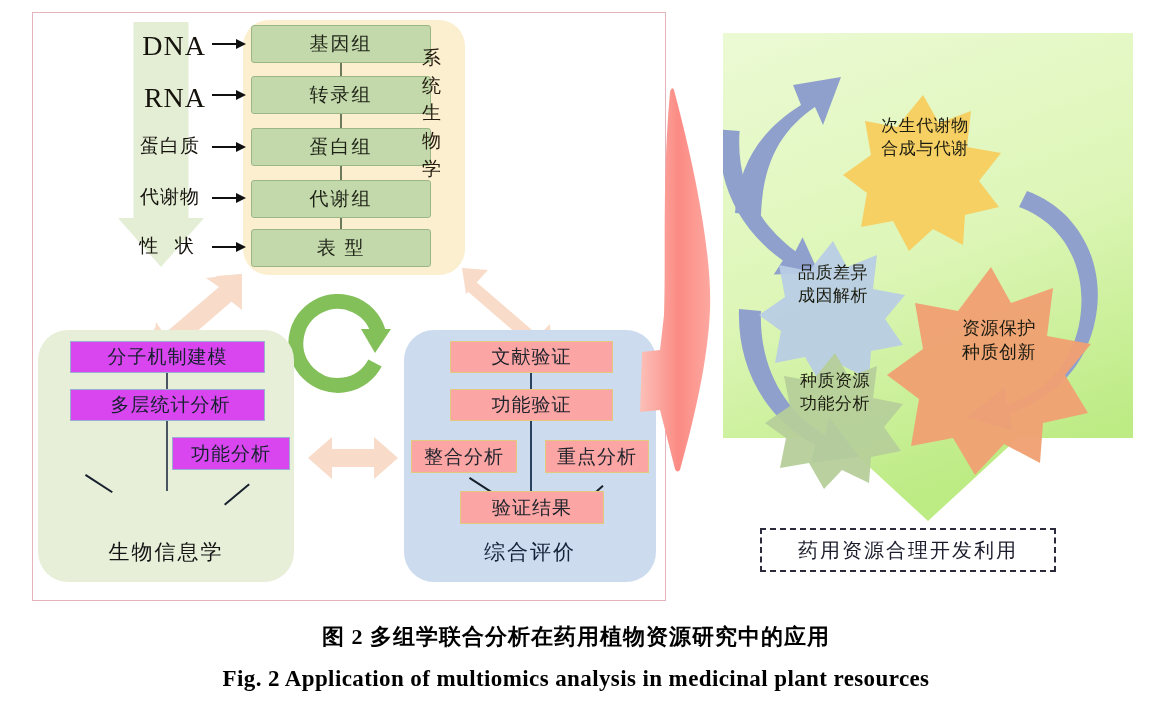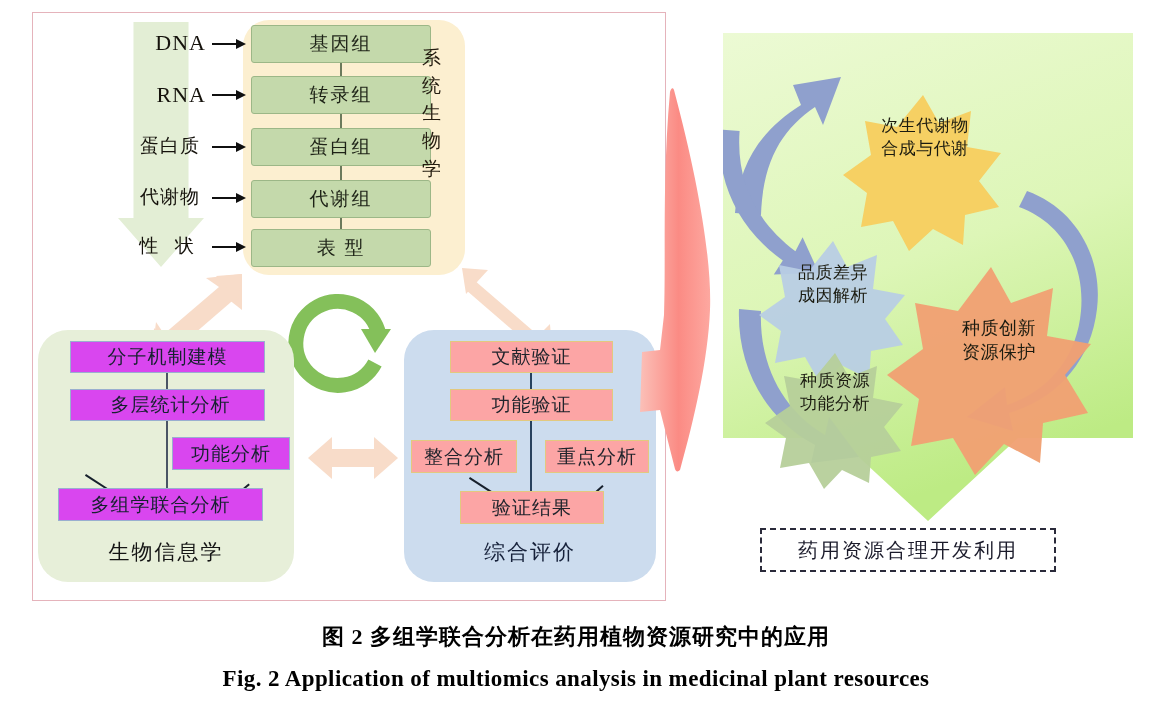--- a/index.html
+++ b/index.html
@@ -27,21 +27,21 @@
   
   .omics{position:absolute;left:251px;width:180px;height:38px;
          background:#c4d9ab;border:1px solid #9cb787;border-radius:3px;
          display:flex;align-items:center;justify-content:center;
          font-size:19px;color:#1d2216;letter-spacing:2px;box-sizing:border-box;}
   .o1{top:25px;} .o2{top:76px;} .o3{top:128px;} .o4{top:180px;} .o5{top:229px;}
   .omics-conn{position:absolute;left:340px;width:2px;height:14px;background:#6c7a5c;}
   .c1{top:63px;} .c2{top:114px;} .c3{top:166px;} .c4{top:218px;}
 
   
-  .mol{position:absolute;width:96px;text-align:right;font-size:22px;color:#15120c;
+  .mol{position:absolute;width:96px;text-align:right;font-size:28px;color:#15120c;
        letter-spacing:1px;white-space:nowrap;}
   .m1{left:110px;top:30px;} .m2{left:110px;top:82px;}
   .m3{left:104px;top:133px;font-size:19px;}
   .m4{left:104px;top:184px;font-size:19px;}
   .m5{left:104px;top:233px;font-size:19px;letter-spacing:6px;}
   .ar{position:absolute;width:36px;height:12px;}
   .ar i{position:absolute;left:0;top:5px;width:26px;height:1.8px;background:#101010;}
   .ar b{position:absolute;left:24px;top:0.5px;width:0;height:0;
         border-left:10px solid #101010;border-top:5.5px solid transparent;
         border-bottom:5.5px solid transparent;}
@@ -189,21 +189,20 @@
   </svg>
 
   <div class="bioinf"></div>
   <div class="vline" style="left:166px;top:373px;height:16px;"></div>
   <div class="vline" style="left:166px;top:421px;height:70px;"></div>
   <div class="dline" style="left:86px;top:474px;width:32px;transform:rotate(33deg);"></div>
   <div class="dline" style="left:224px;top:504px;width:32px;transform:rotate(-40deg);"></div>
   <div class="bio-box bb1">分子机制建模</div>
   <div class="bio-box bb2">多层统计分析</div>
   <div class="bio-box bb4">功能分析</div>
-  <div class="bio-box bb5">多组学联合分析</div>
   <div class="bio-title">生物信息学</div>
 
   <div class="molbio"></div>
   <div class="vline" style="left:530px;top:373px;height:16px;background:#27415e;"></div>
   <div class="vline" style="left:530px;top:421px;height:70px;background:#27415e;"></div>
   <div class="dline" style="left:470px;top:477px;width:30px;transform:rotate(33deg);"></div>
   <div class="dline" style="left:580px;top:505px;width:30px;transform:rotate(-42deg);"></div>
   <div class="mb-box mb1">文献验证</div>
   <div class="mb-box mb2">功能验证</div>
   <div class="mb-box mb3">整合分析</div>
@@ -279,22 +278,22 @@
 
   <div class="gear-txt" style="left:855px;top:115px;width:140px;">
     <span>次生代谢物</span>
     <span>合成与代谢</span>
   </div>
   <div class="gear-txt" style="left:768px;top:262px;width:130px;">
     <span>品质差异</span>
     <span>成因解析</span>
   </div>
   <div class="gear-txt" style="left:926px;top:316px;width:146px;font-size:18px;">
+    <span>资源保护</span>
     <span>种质创新</span>
-    <span>资源保护</span>
   </div>
   <div class="gear-txt" style="left:768px;top:370px;width:134px;">
     <span>种质资源</span>
     <span>功能分析</span>
   </div>
 
   <div class="dashbox">药用资源合理开发利用</div>
 
   <div class="cap cap-cn">图 2   多组学联合分析在药用植物资源研究中的应用</div>
   <div class="cap cap-en">Fig. 2   Application of multiomics analysis in medicinal plant resources</div>

